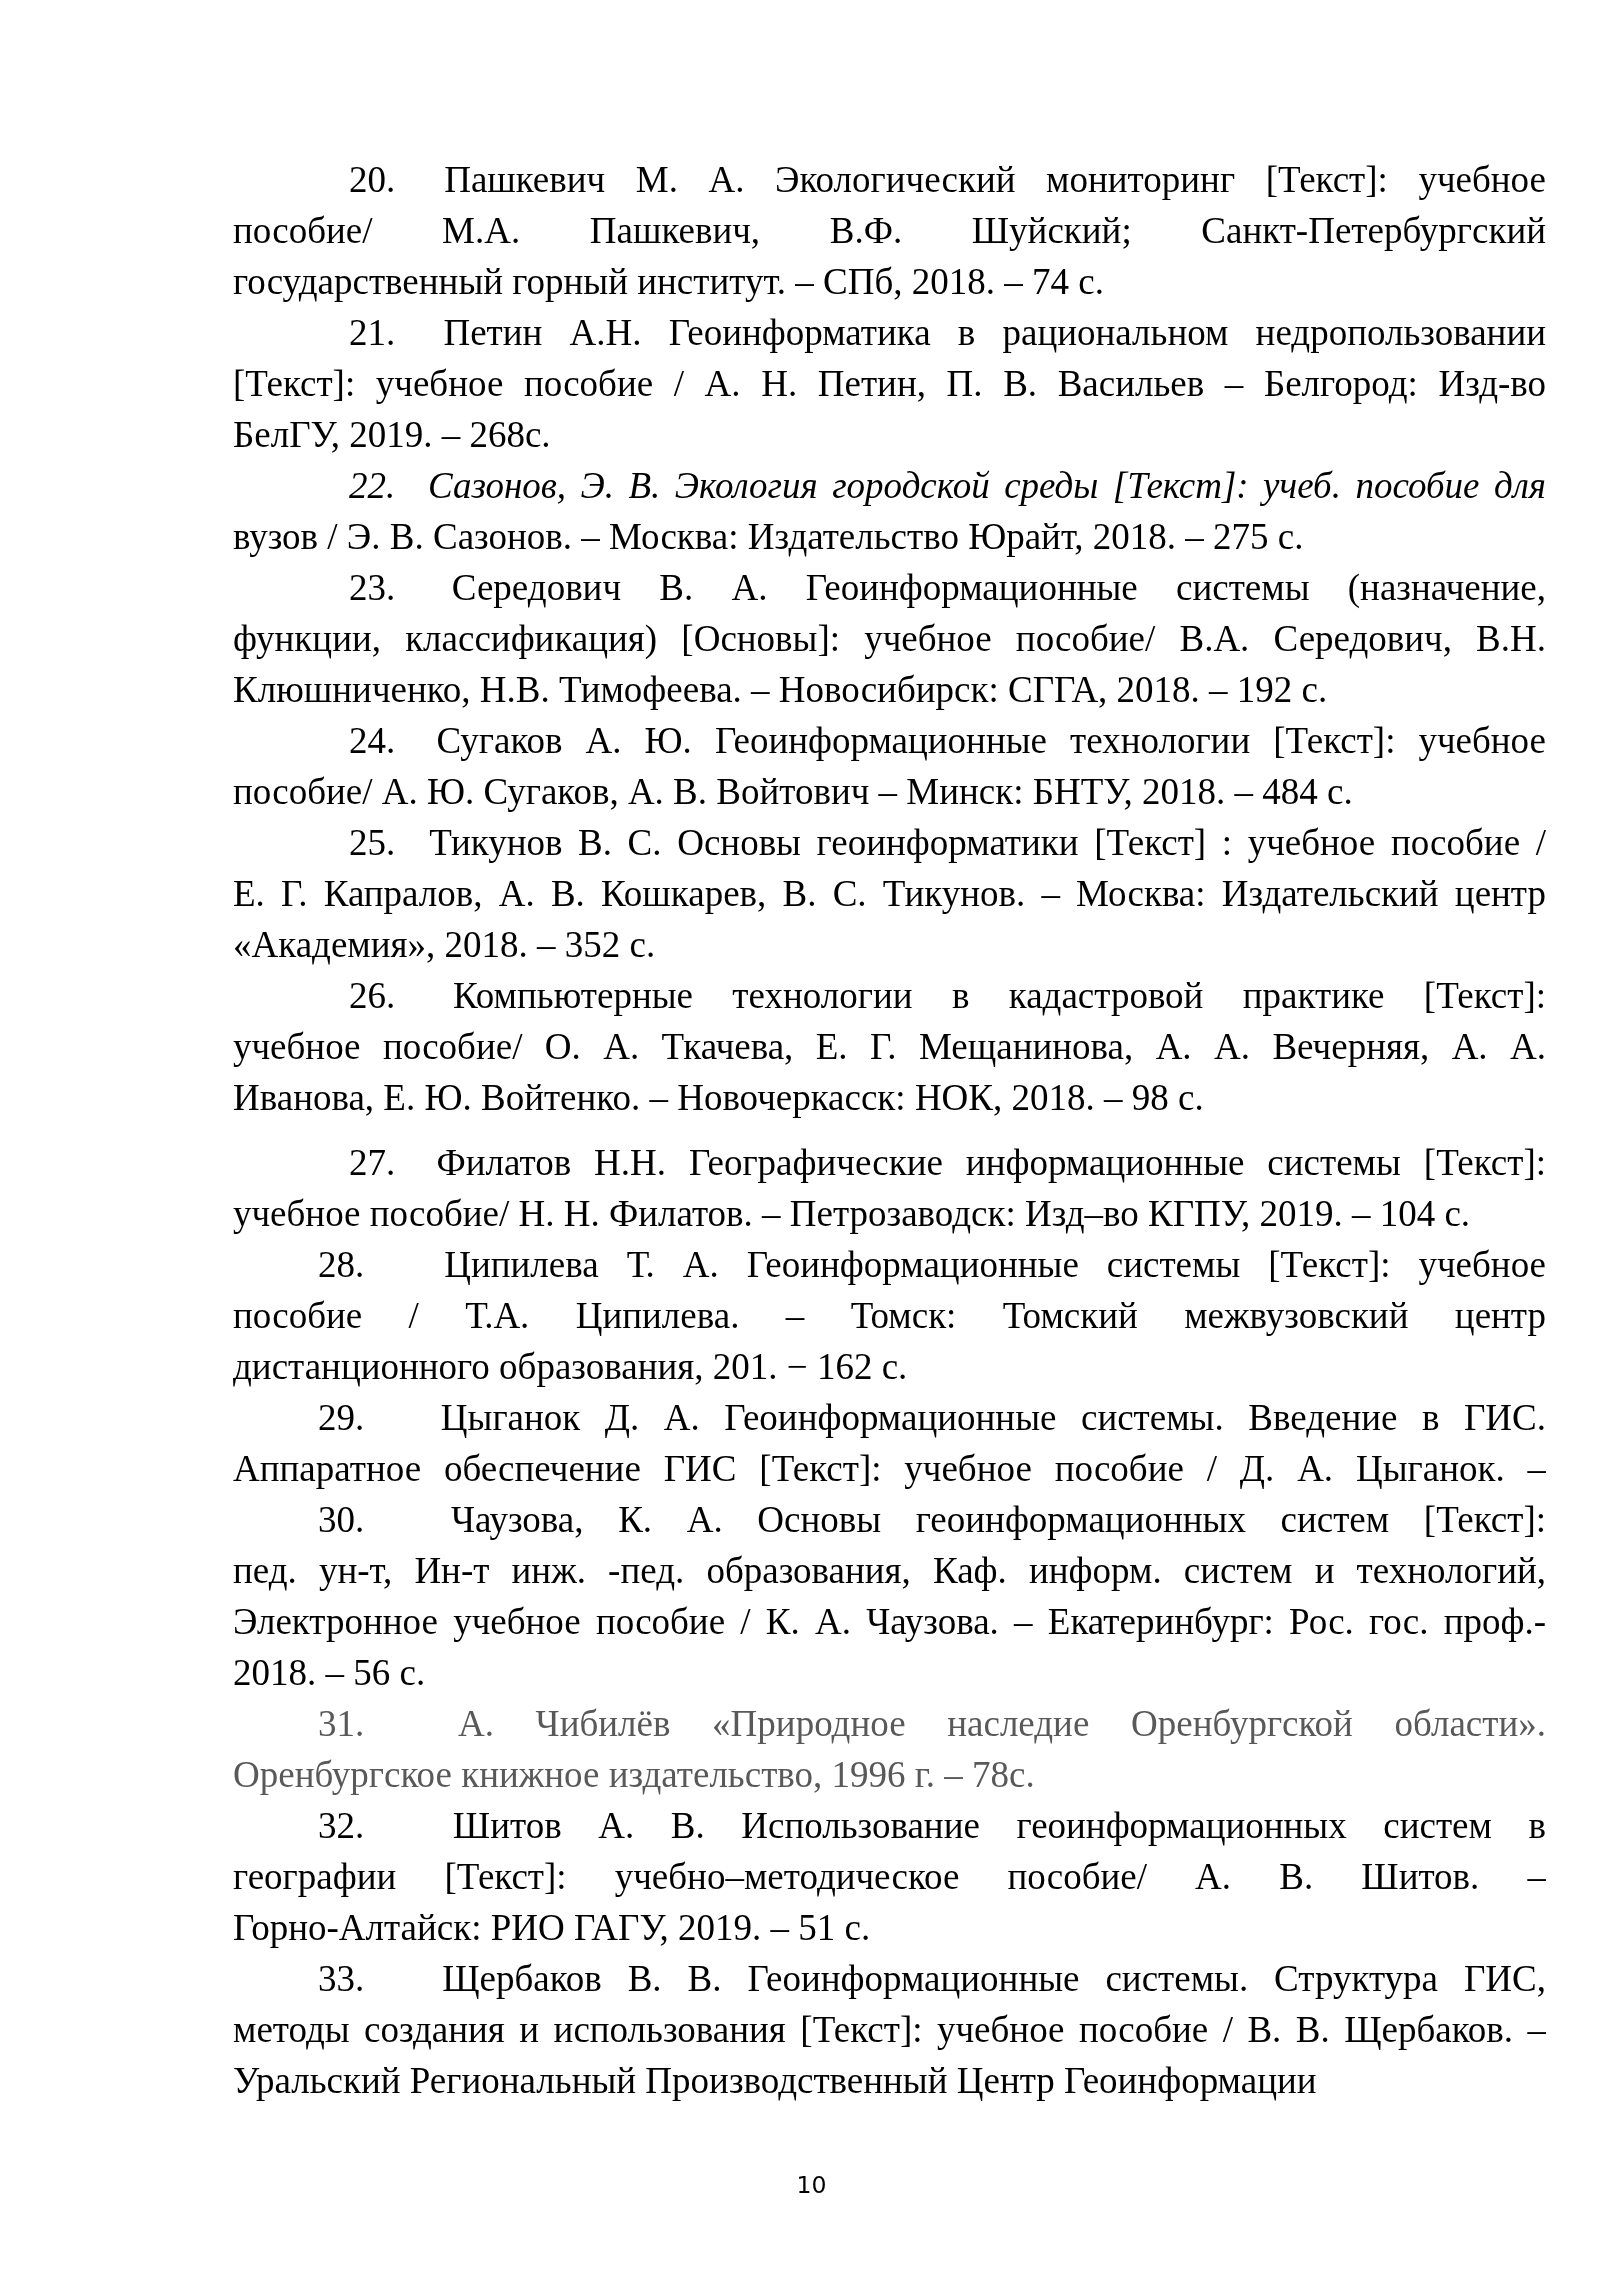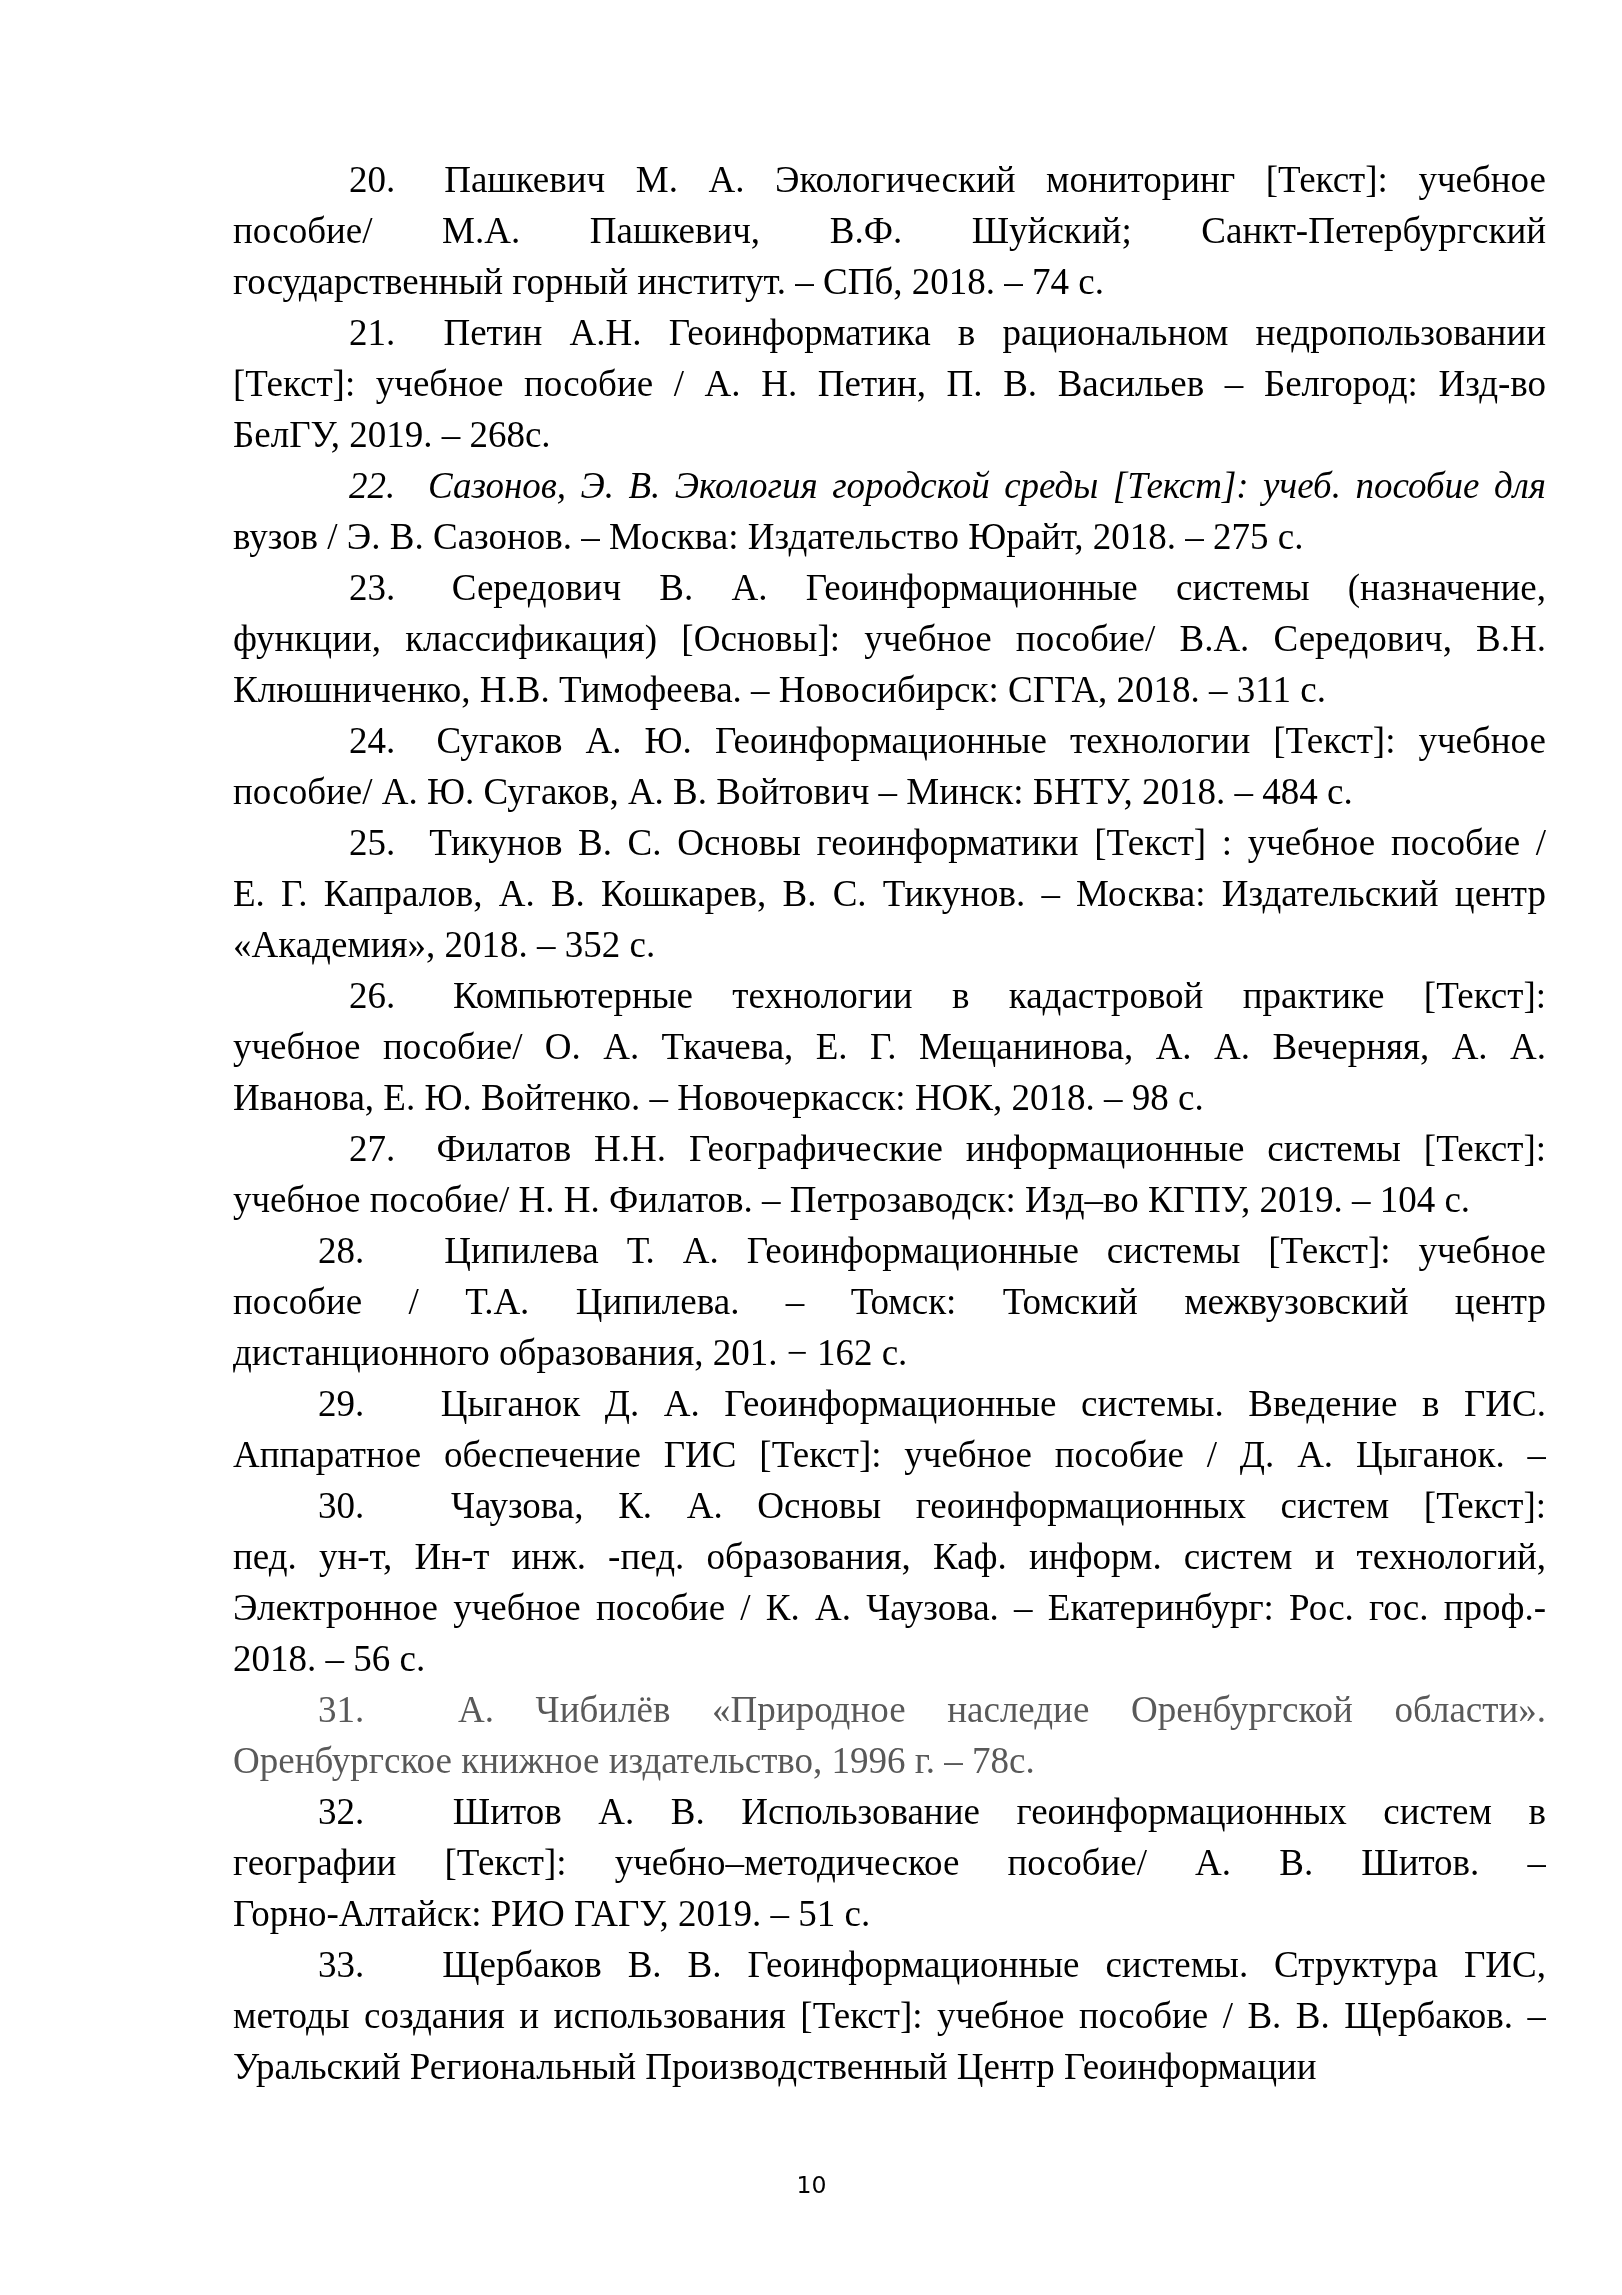--- a/index.html
+++ b/index.html
@@ -41,38 +41,38 @@
         <span class="line"><span style="display: inline;">[Текст]: учебное пособие / А. Н. Петин, П. В. Васильев – Белгород: Изд-во</span></span>
         <span class="line last"><span>БелГУ, 2019. – 268с.</span></span>
       </div>
       <div class="ref">
         <span class="line" style="padding-left: 116px; font-style: italic;"><span class="num" style="margin-right: 18.3px;">22.</span> <span style="display: inline;">Сазонов, Э. В. Экология городской среды [Текст]: учеб. пособие для</span></span>
         <span class="line last"><span>вузов / Э. В. Сазонов. – Москва: Издательство Юрайт, 2018. – 275 с.</span></span>
       </div>
       <div class="ref">
         <span class="line" style="padding-left: 116px;"><span class="num" style="margin-right: 18.3px;">23.</span> <span style="display: inline;">Середович В. А. Геоинформационные системы (назначение,</span></span>
         <span class="line"><span style="display: inline;">функции, классификация) [Основы]: учебное пособие/ В.А. Середович, В.Н.</span></span>
-        <span class="line last"><span>Клюшниченко, Н.В. Тимофеева. – Новосибирск: СГГА, 2018. – 311 с.</span></span>
+        <span class="line last"><span>Клюшниченко, Н.В. Тимофеева. – Новосибирск: СГГА, 2018. – 192 с.</span></span>
       </div>
       <div class="ref">
         <span class="line" style="padding-left: 116px;"><span class="num" style="margin-right: 18.3px;">24.</span> <span style="display: inline;">Сугаков А. Ю. Геоинформационные технологии [Текст]: учебное</span></span>
         <span class="line last"><span>пособие/ А. Ю. Сугаков, А. В. Войтович – Минск: БНТУ, 2018. – 484 с.</span></span>
       </div>
       <div class="ref">
         <span class="line" style="padding-left: 116px;"><span class="num" style="margin-right: 18.3px;">25.</span> <span style="display: inline;">Тикунов В. С. Основы геоинформатики [Текст] : учебное пособие /</span></span>
         <span class="line"><span style="display: inline;">Е. Г. Капралов, А. В. Кошкарев, В. С. Тикунов. – Москва: Издательский центр</span></span>
         <span class="line last"><span>«Академия», 2018. – 352 с.</span></span>
       </div>
       <div class="ref">
         <span class="line" style="padding-left: 116px;"><span class="num" style="margin-right: 18.3px;">26.</span> <span style="display: inline;">Компьютерные технологии в кадастровой практике [Текст]:</span></span>
         <span class="line"><span style="display: inline;">учебное пособие/ О. А. Ткачева, Е. Г. Мещанинова, А. А. Вечерняя, А. А.</span></span>
         <span class="line last"><span>Иванова, Е. Ю. Войтенко. – Новочеркасск: НОК, 2018. – 98 с.</span></span>
       </div>
       <div class="ref">
-        <span class="line" style="padding-left: 116px;"><span class="num" style="margin-right: 18.3px;">27.</span> <span style="display: inline;">Филатов Н.Н. Географические информационные системы [Текст]:</span></span>
+        <span class="line" style="padding-left: 116px; margin-top: 14px;"><span class="num" style="margin-right: 18.3px;">27.</span> <span style="display: inline;">Филатов Н.Н. Географические информационные системы [Текст]:</span></span>
         <span class="line last"><span>учебное пособие/ Н. Н. Филатов. – Петрозаводск: Изд–во КГПУ, 2019. – 104 с.</span></span>
       </div>
       <div class="ref">
         <span class="line" style="padding-left: 85px;"><span class="num" style="margin-right: 52px;">28.</span> <span style="display: inline;">Ципилева Т. А. Геоинформационные системы [Текст]: учебное</span></span>
         <span class="line"><span style="display: inline;">пособие / Т.А. Ципилева. – Томск: Томский межвузовский центр</span></span>
         <span class="line last"><span>дистанционного образования, 201. − 162 с.</span></span>
       </div>
       <div class="ref">
         <span class="line" style="padding-left: 85px;"><span class="num" style="margin-right: 52px;">29.</span> <span style="display: inline;">Цыганок Д. А. Геоинформационные системы. Введение в ГИС.</span></span>
         <span class="line"><span style="display: inline;">Аппаратное обеспечение ГИС [Текст]: учебное пособие / Д. А. Цыганок. –</span></span>

